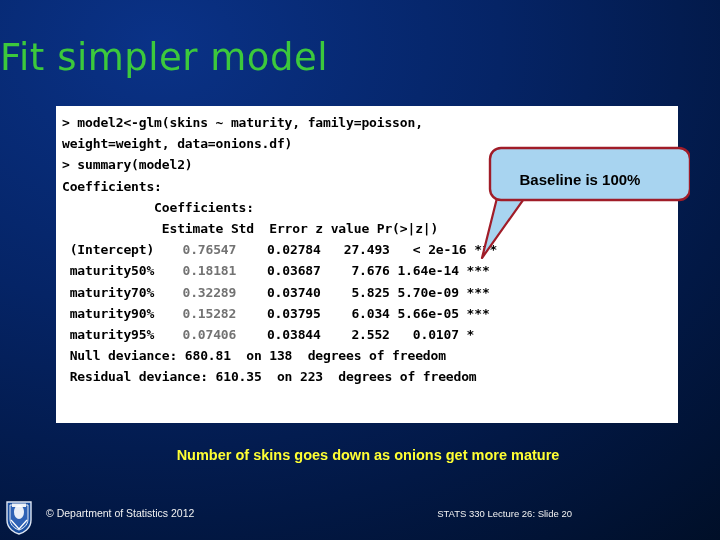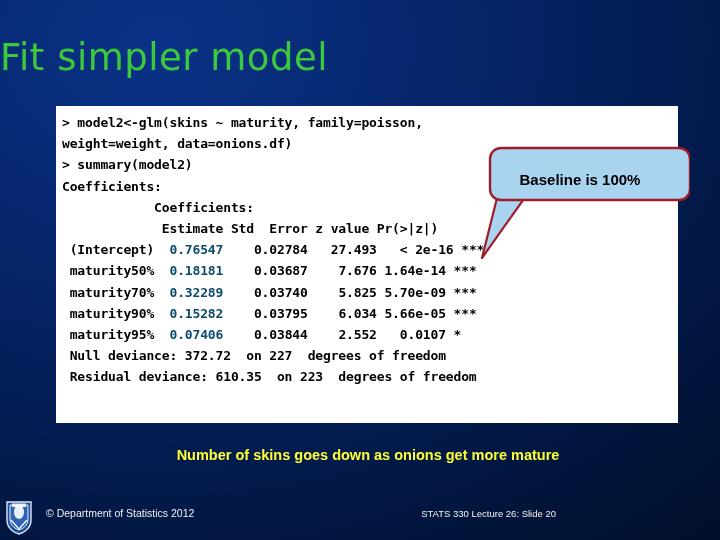--- a/index.html
+++ b/index.html
@@ -51,21 +51,22 @@
   .code-line {
     font-family: "DejaVu Sans Mono", monospace;
     font-size: 13px;
     line-height: 21.2px;
     color: #000000;
     font-weight: bold;
     white-space: pre;
     letter-spacing: -0.15px;
   }
   .est-red {
-    color: #0c4a6e;
+    color: #737373;
+    margin-left: 13px;
   }
   
   #callout-wrap {
     position: absolute;
     left: 250px;
     top: 140px;
     width: 440px;
     height: 130px;
     pointer-events: none;
   }
@@ -121,21 +122,21 @@
     left: 46px;
     top: 8px;
     color: #f2f2f2;
     font-family: "Liberation Sans", sans-serif;
     font-size: 10.5px;
     line-height: 14px;
     white-space: nowrap;
   }
   #slideref {
     position: absolute;
-    right: 32px;
+    right: 16px;
     top: 9px;
     color: #f2f2f2;
     font-family: "Liberation Sans", sans-serif;
     font-size: 9.5px;
     line-height: 13px;
     white-space: nowrap;
   }
 </style>
 </head>
 <body>
@@ -155,21 +156,21 @@
     <div class="code-line"><span> (Intercept)  </span><span class="est-red">0.76547</span><span>    0.02784   27.493   &lt; 2e-16 ***</span></div>
 
     <div class="code-line"><span> maturity50%  </span><span class="est-red">0.18181</span><span>    0.03687    7.676 1.64e-14 ***</span></div>
 
     <div class="code-line"><span> maturity70%  </span><span class="est-red">0.32289</span><span>    0.03740    5.825 5.70e-09 ***</span></div>
 
     <div class="code-line"><span> maturity90%  </span><span class="est-red">0.15282</span><span>    0.03795    6.034 5.66e-05 ***</span></div>
 
     <div class="code-line"><span> maturity95%  </span><span class="est-red">0.07406</span><span>    0.03844    2.552   0.0107 *</span></div>
 
-    <div class="code-line"> Null deviance: 372.72  on 227  degrees of freedom</div>
+    <div class="code-line"> Null deviance: 680.81  on 138  degrees of freedom</div>
     <div class="code-line"> Residual deviance: 610.35  on 223  degrees of freedom</div>
   </div>
 
   <div id="callout-wrap">
     <svg width="440" height="130" viewBox="0 0 440 130">
       <path d="M 232 118 L 300 22 L 258 14 Z" fill="#a8d4f0" stroke="#a01c28" stroke-width="2.2" stroke-linejoin="round"></path>
       <rect x="240" y="8" width="200" height="52" rx="11" ry="11" fill="#a8d4f0" stroke="#a01c28" stroke-width="2.4"></rect>
     </svg>
   </div>
   <div id="callout-label">Baseline is  100%</div>

